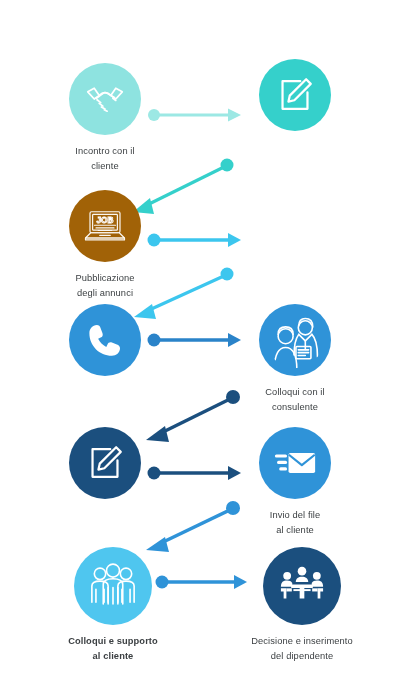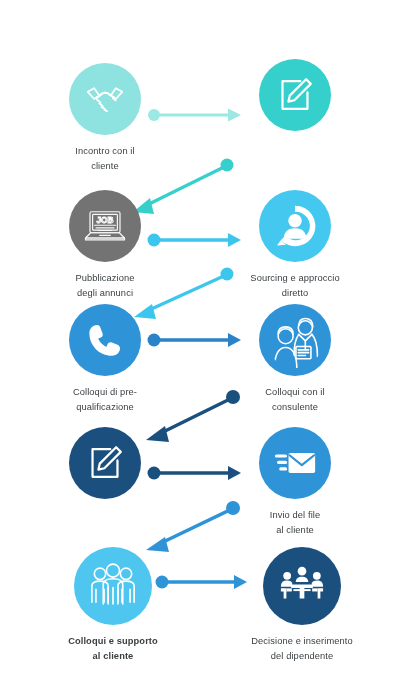--- a/index.html
+++ b/index.html
@@ -141,60 +141,46 @@
       <svg width="42" height="42" viewBox="0 0 64 64">
         <g fill="none" stroke="#ffffff" stroke-width="3.4" stroke-linejoin="round" stroke-linecap="round">
           <path d="M40 11 H13 V53 H51 V28"></path>
           <path d="M49 8 L56 15 L31 40 L22 42 L24 33 Z"></path>
         </g>
       </svg>
     </div>
   </div>
 
   <div class="node left" style="top:174px;">
-    <div class="circle" style="background:#737373;">
+    <div class="circle" style="background:#a16207;">
       <svg width="48" height="48" viewBox="0 0 64 64">
         <g fill="none" stroke="#ffffff" stroke-width="1.6" stroke-linejoin="round" stroke-linecap="round" opacity="0.95">
           <rect x="12" y="13" width="40" height="28" rx="2"></rect>
           <rect x="15.5" y="16.5" width="33" height="21" rx="1"></rect>
           <path d="M6 48 L13 41 H51 L58 48 Z"></path>
           <path d="M6 48 H58 V50.5 H6 Z"></path>
           <path d="M25 44.5 H39"></path>
           <path d="M18 31 H46"></path>
           <path d="M20 34.5 H44"></path>
           <path d="M23 38 H41"></path>
         </g>
         <text x="32" y="27.5" text-anchor="middle" fill="none" stroke="#ffffff" stroke-width="1.2" font-family="Liberation Sans, sans-serif" font-size="11" font-weight="bold">JOB</text>
       </svg>
     </div>
     <div class="label">Pubblicazione
 degli annunci</div>
   </div>
 
-  <div class="node right" style="top:174px;">
-    <div class="circle" style="background:#45c8f0;">
-      <svg width="48" height="48" viewBox="0 0 64 64">
-        <path d="M32 5 A27 27 0 1 1 13 51 L19 45 A19 19 0 1 0 32 13 Z" fill="#ffffff"></path>
-        <path d="M13 51 L8 58 L20 57 Z" fill="#ffffff"></path>
-        <circle cx="32" cy="25" r="9" fill="#ffffff"></circle>
-        <path d="M17 49 C17 39 23.5 35 32 35 C40.5 35 47 39 47 49 Z" fill="#ffffff"></path>
-      </svg>
-    </div>
-    <div class="label">Sourcing e approccio
-diretto</div>
-  </div>
 
   <div class="node left" style="top:288px;">
     <div class="circle" style="background:#2f93d8;">
       <svg width="40" height="40" viewBox="0 0 64 64">
         <path d="M19 8 C12 8 7 14 7 21 C7 41 23 57 43 57 C50 57 56 52 56 45 C56 42 54 40 51 39 L43 36 C40 35 37 36 36 39 L34 43 C28 40 24 36 21 30 L25 28 C28 27 29 24 28 21 L25 13 C24 10 22 8 19 8 Z" fill="#ffffff"></path>
       </svg>
     </div>
-    <div class="label">Colloqui di pre-
-qualificazione</div>
   </div>
 
   <div class="node right" style="top:288px;">
     <div class="circle" style="background:#2f93d8;">
       <svg width="60" height="60" viewBox="0 0 64 64">
         <defs>
             <clipPath id="clipCircle6">
               <circle cx="32" cy="32" r="30"></circle>
             </clipPath>
           </defs>

